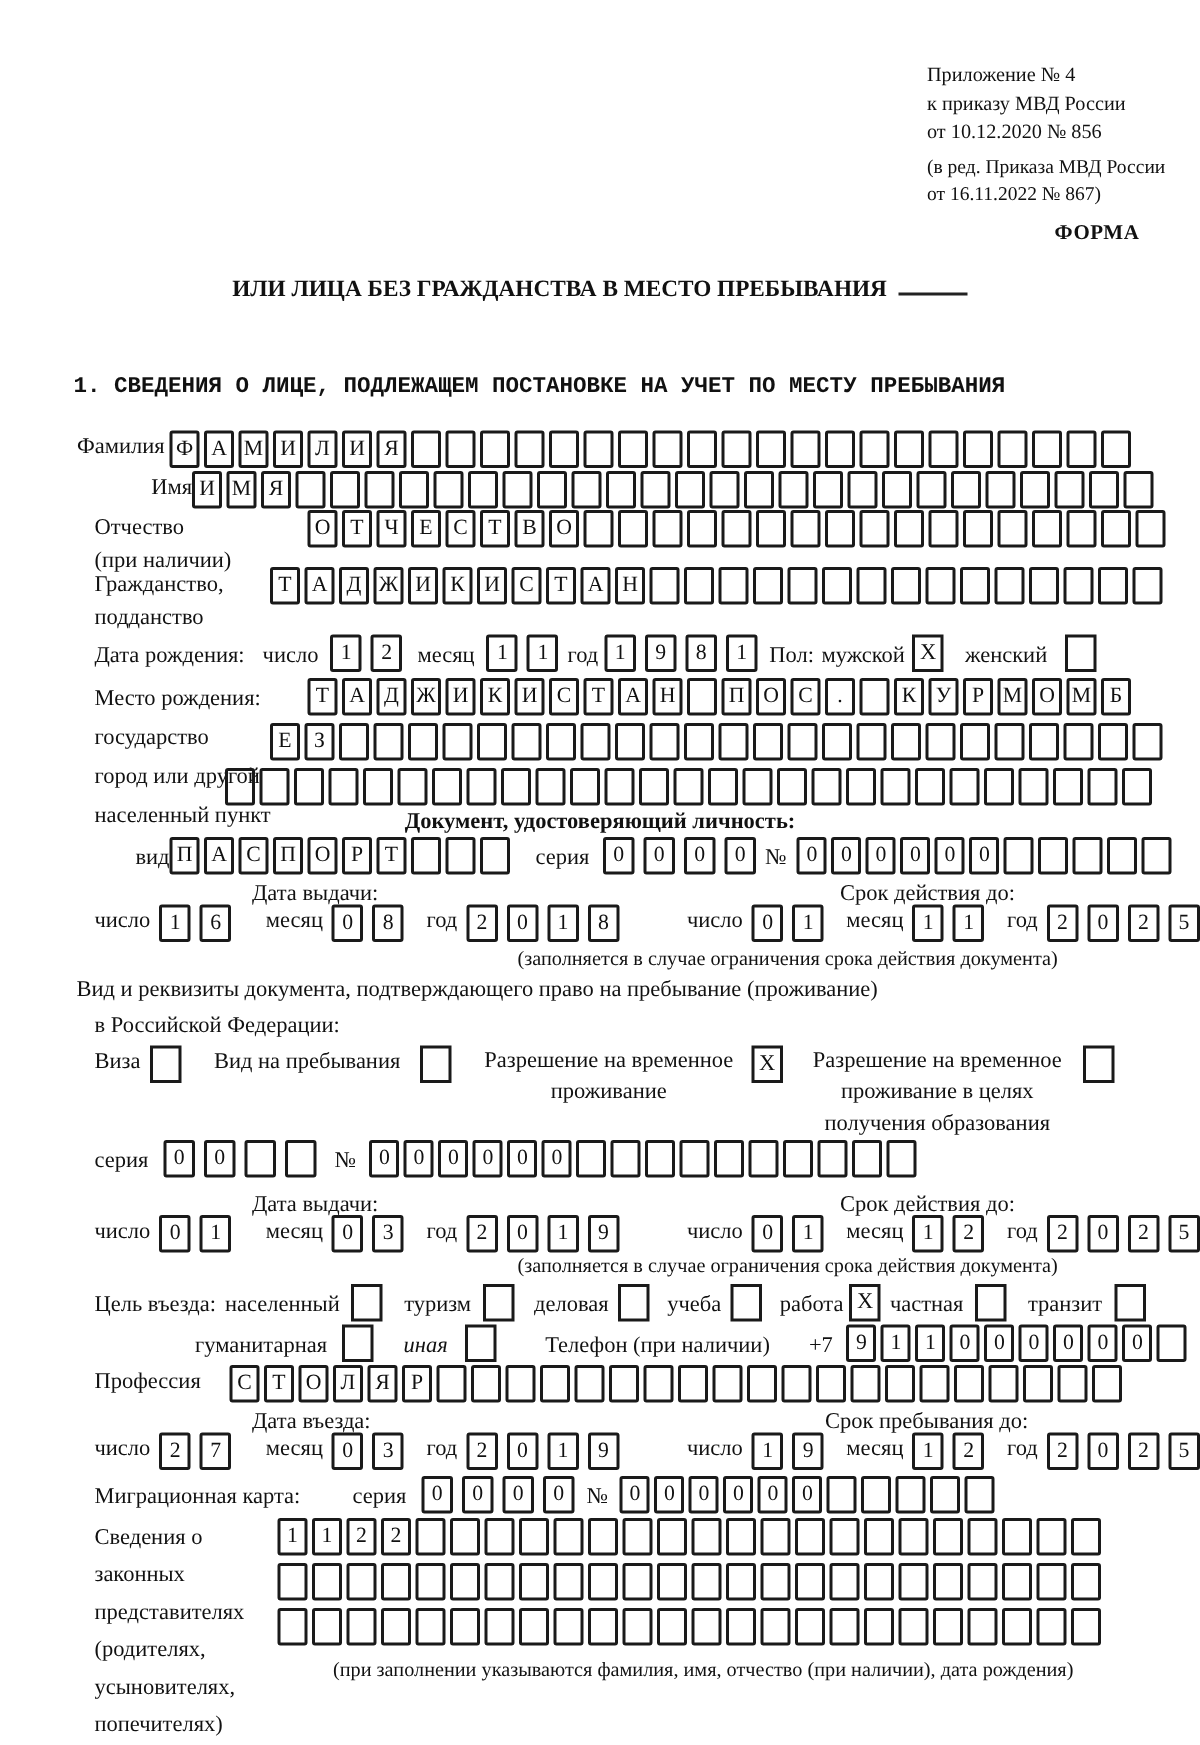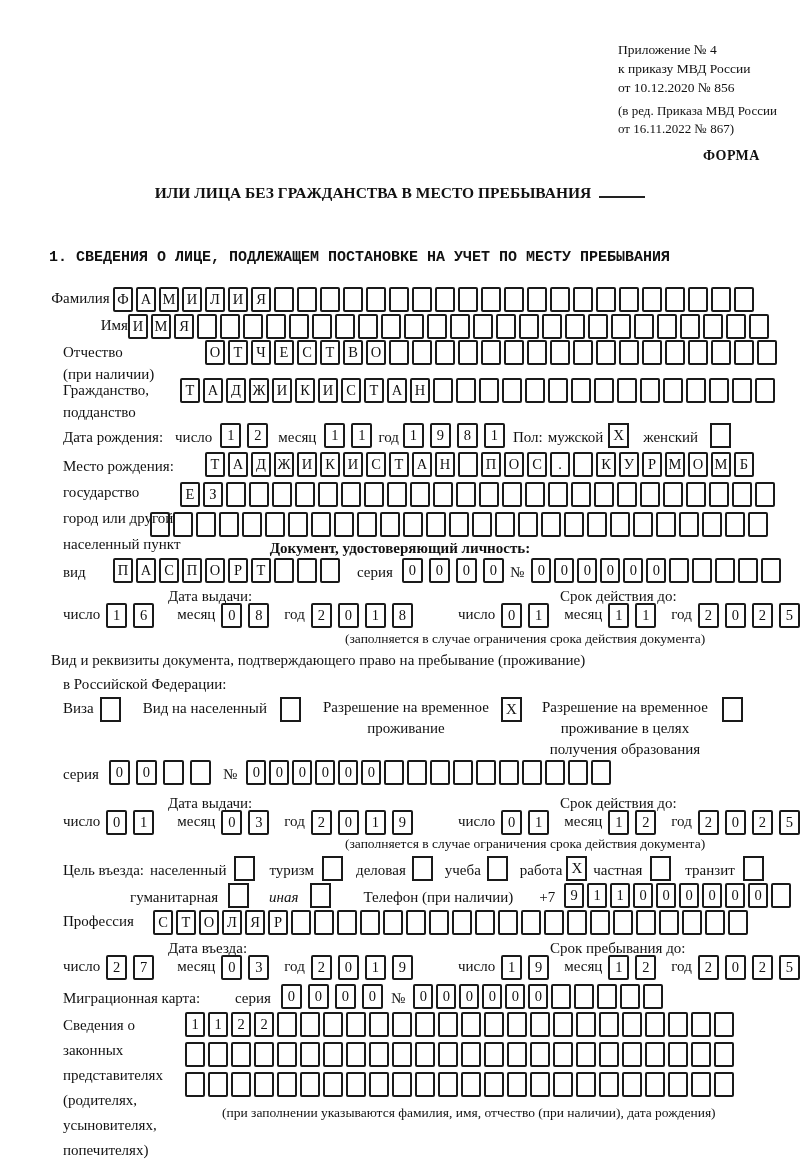--- a/index.html
+++ b/index.html
@@ -303,21 +303,21 @@
     <span class="cell"></span>
     <span class="cell"></span>
     <span class="cell"></span>
     <span class="cell"></span>
     <span class="cell"></span>
     <span class="cell"></span>
     <span class="cell"></span>
   </div>
 
 <div class="abs bold ctr" style="top:540px;left:0;width:800px;">Документ, удостоверяющий личность:</div>
-<div class="abs row" style="top:558px;left:63px;align-items:center;">
+<div class="abs row" style="top:558px;left:63px;align-items:center;text-align:right;">
   <span class="lbl" style="width:50px;">вид</span>
   <span class="cells">
       <span class="cell">П</span>
       <span class="cell">А</span>
       <span class="cell">С</span>
       <span class="cell">П</span>
       <span class="cell">О</span>
       <span class="cell">Р</span>
       <span class="cell">Т</span>
       <span class="cell"></span>
@@ -389,21 +389,21 @@
     </span>
 </div>
 <div class="abs note" style="top:631px;left:345px;">(заполняется в случае ограничения срока действия документа)</div>
 
 <div class="abs" style="top:652px;left:51px;">Вид и реквизиты документа, подтверждающего право на пребывание (проживание)</div>
 <div class="abs" style="top:676px;left:63px;">в Российской Федерации:</div>
 
 <div class="abs row" style="top:697px;left:63px;">
   <span class="lbl">Виза</span>
   <span class="chk" style="margin-left:6px;"></span>
-  <span class="lbl" style="margin-left:22px;">Вид на населенный</span>
+  <span class="lbl" style="margin-left:22px;">Вид на пребывания</span>
   <span class="chk" style="margin-left:13px;"></span>
   <div class="multi" style="margin-left:22px;">
     <div>Разрешение на временное</div>
     <div>проживание</div>
   </div>
   <span class="chk" style="margin-left:12px;">X</span>
   <div class="multi" style="margin-left:20px;">
     <div>Разрешение на временное</div>
     <div>проживание в целях</div>
     <div>получения образования</div>

